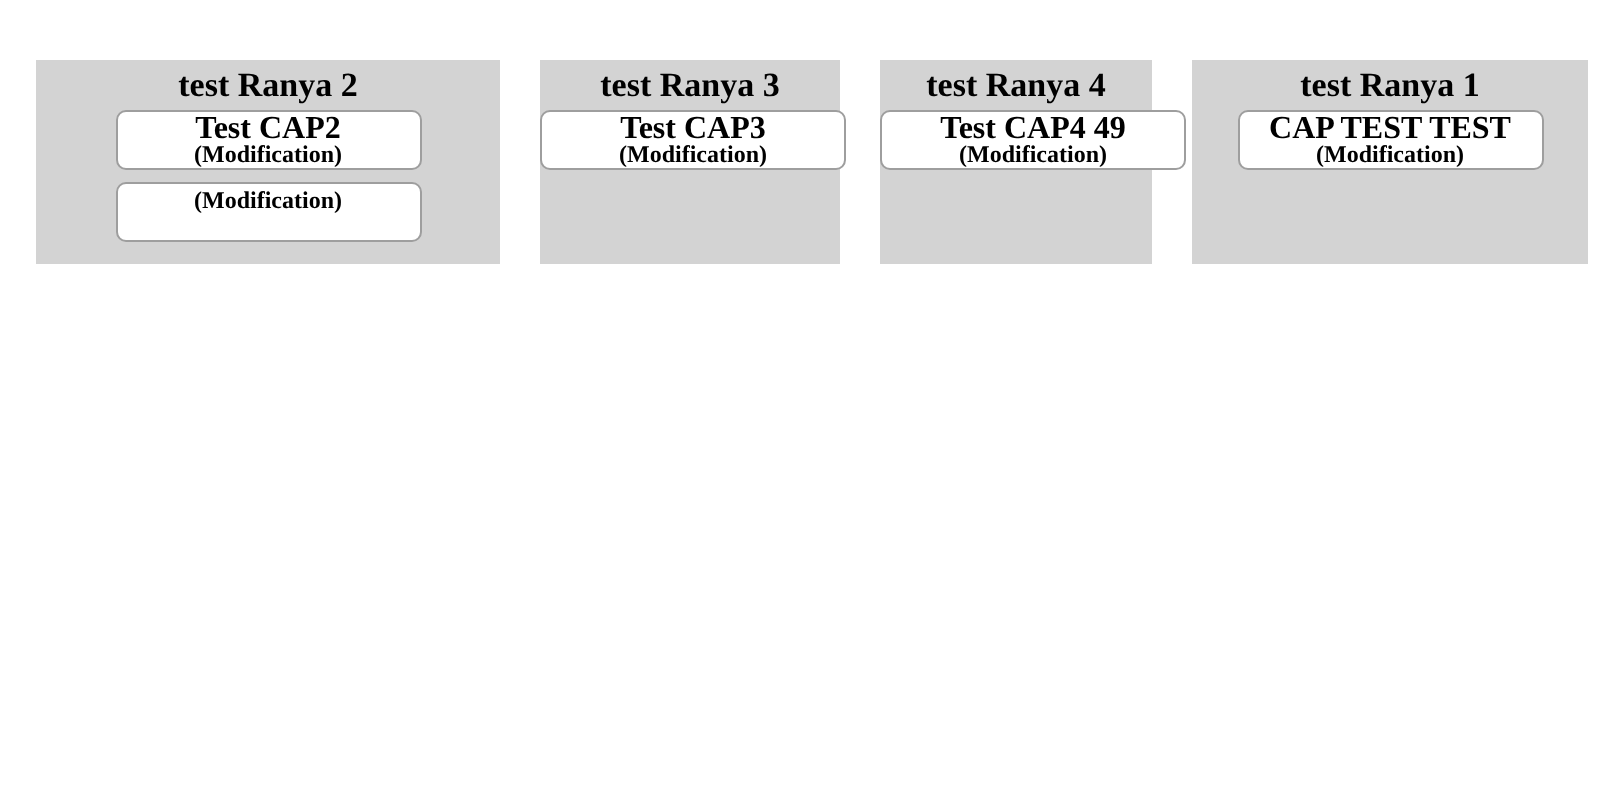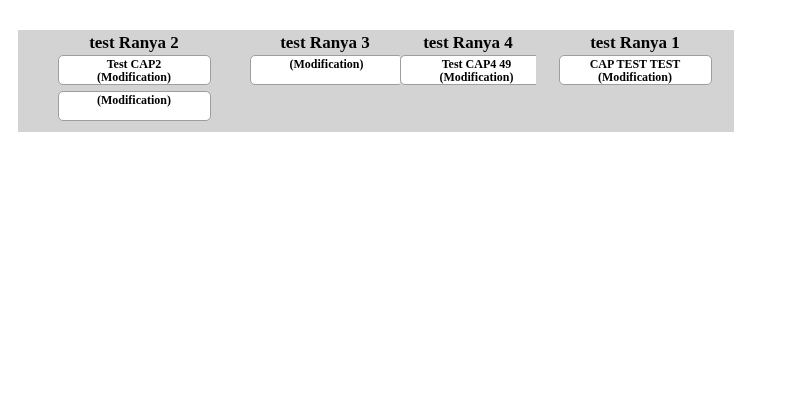--- a/index.html
+++ b/index.html
@@ -13,21 +13,21 @@
     font-family: "Liberation Serif", serif;
     color: #000;
     overflow: hidden;
     position: relative;
   }
   .board {
     position: absolute;
     top: 30px;
     left: 18px;
     display: flex;
-    gap: 0;
+    gap: 20px;
     align-items: flex-end;
   }
   .column {
     height: 102px;
     background: var(--panel-bg, #d3d3d3);
     text-align: center;
     box-sizing: border-box;
     flex: 0 0 auto;
   }
   .column:nth-child(1) { width: 232px; }
@@ -47,21 +47,21 @@
     margin: 0 auto 6px auto;
     background: var(--card-bg, #ffffff);
     border: 1px solid var(--card-border, #9e9e9e);
     border-radius: 5px;
     box-sizing: border-box;
     padding-top: 2px;
     overflow: hidden;
     cursor: pointer;
   }
   .card-title {
-    font-size: 12px;
+    font-size: 16px;
     font-weight: bold;
     line-height: 13px;
     white-space: nowrap;
   }
   .card-subtitle {
     font-size: 12px;
     font-weight: bold;
     line-height: 13px;
     white-space: nowrap;
   }
@@ -76,20 +76,21 @@
         <div class="card-title">Test CAP2</div>
         <div class="card-subtitle">(Modification)</div>
       </div>
       <div class="card">
         <div class="card-subtitle">(Modification)</div>
       </div>
     </section>
     <section class="column">
       <div class="column-title">test Ranya 3</div>
       <div class="card">
+        <div class="card-title">Test CAP3</div>
         <div class="card-subtitle">(Modification)</div>
       </div>
     </section>
     <section class="column">
       <div class="column-title">test Ranya 4</div>
       <div class="card">
         <div class="card-title">Test CAP4 49</div>
         <div class="card-subtitle">(Modification)</div>
       </div>
     </section>

